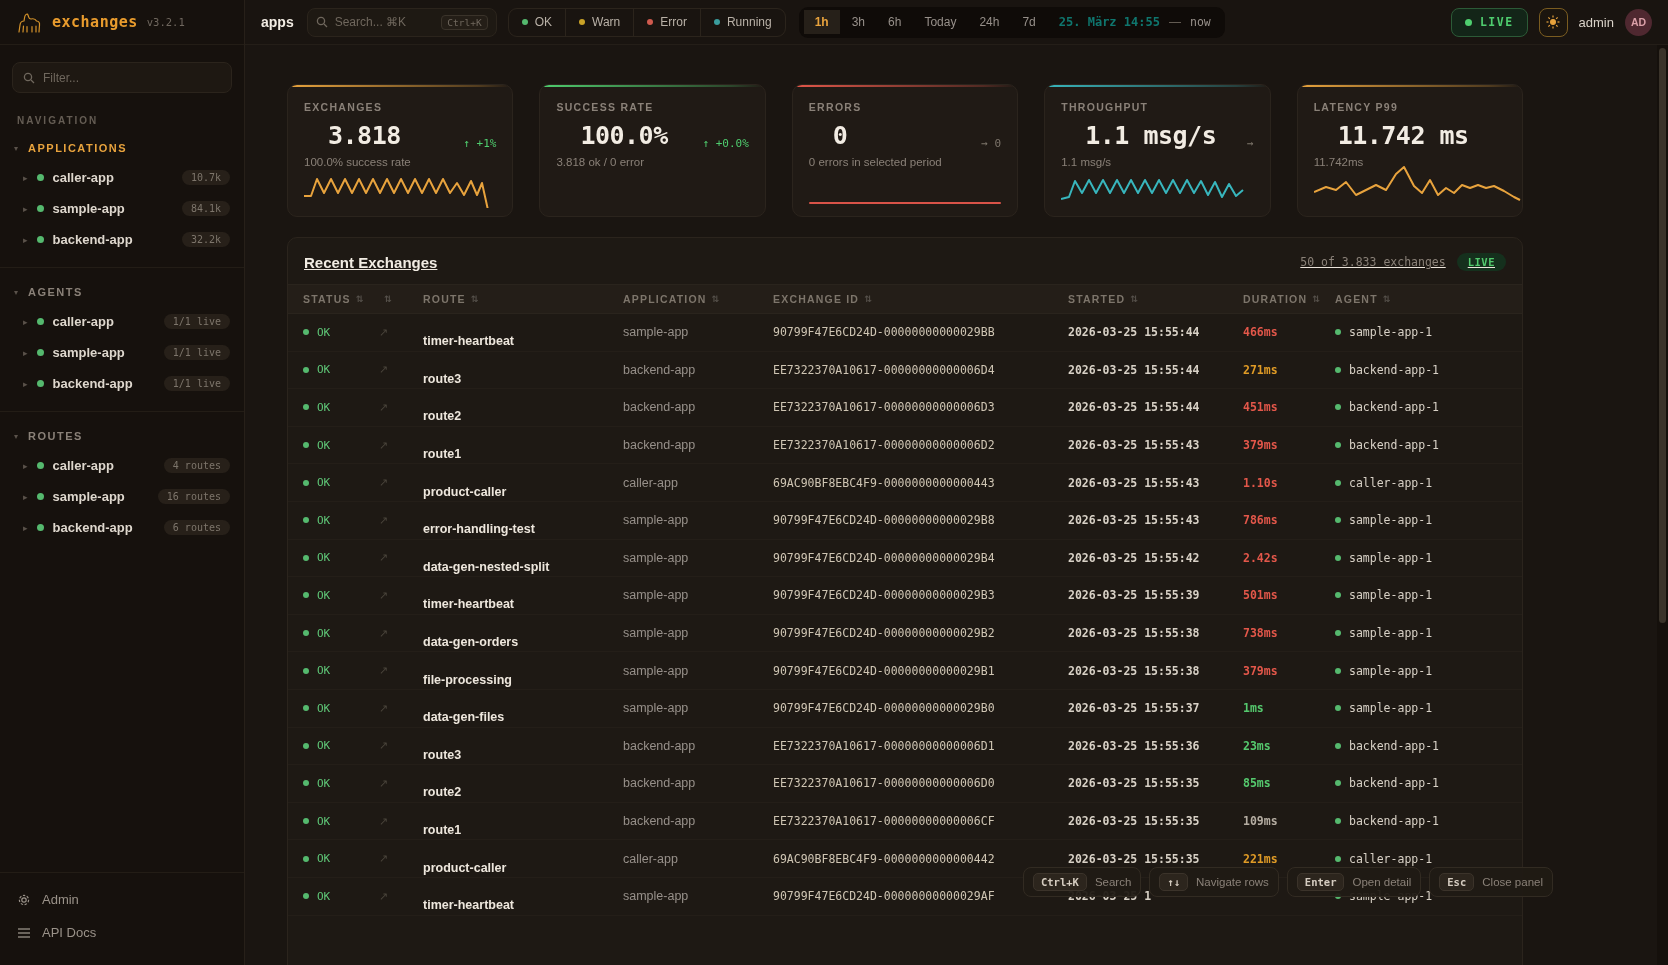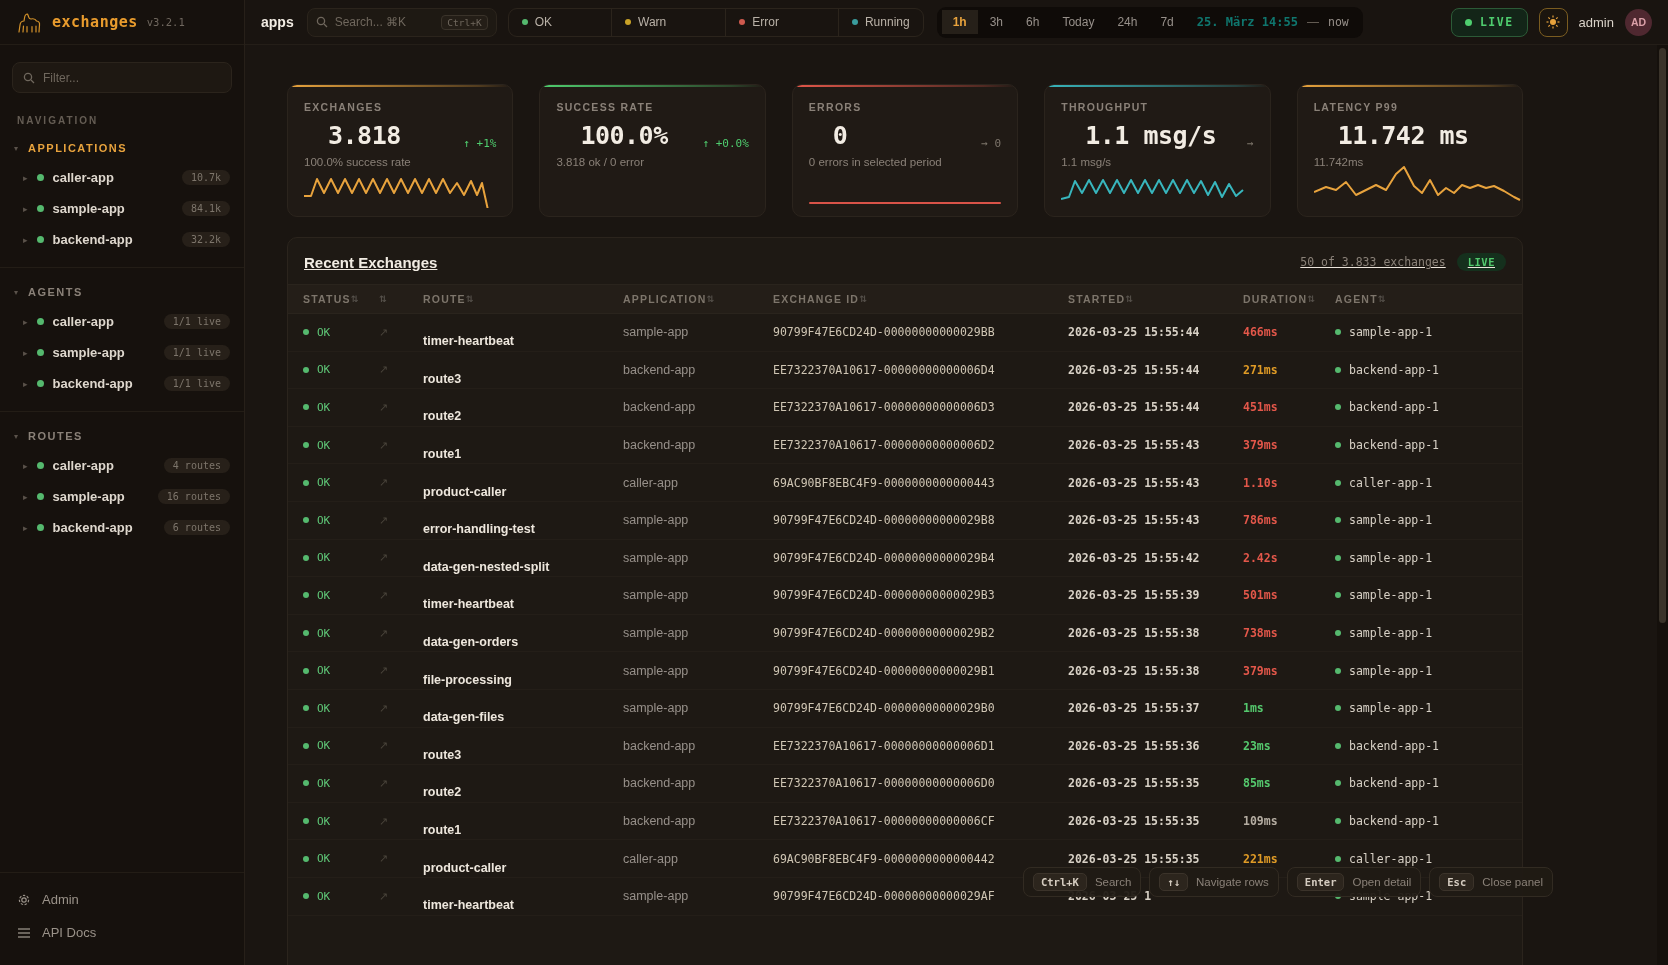--- a/index.html
+++ b/index.html
@@ -43,21 +43,21 @@
     border-bottom:1px solid #241e18; display:flex; align-items:center; padding:0 16px; z-index:4; }
   .page-context { font-size:14px; font-weight:bold; color:#f2ece3; }
   .search-box { margin-left:13px; width:190px; height:29px; background:#1e1913; border:1px solid #2b241c; border-radius:8px;
     display:flex; align-items:center; gap:7px; padding:0 8px; }
   .search-box input { background:transparent; border:none; outline:none; color:#c5bdb2; font-size:12px; width:100%; font-family:inherit; }
   .search-box input::placeholder { color:#6f675d; }
   .kbd-hint { border:1px solid #3a332a; background:#241e17; border-radius:4px; padding:1px 5px;
     font-family:"DejaVu Sans Mono", monospace; font-size:9.5px; color:#6f675d; white-space:nowrap; }
   .status-group { margin-left:11px; display:flex; border:1px solid #2b241c; border-radius:9px; height:29px; overflow:hidden; }
   .status-filter { display:flex; align-items:center; gap:7px; padding:0 13px; font-size:12px; color:#b9b1a7; cursor:pointer; }
-  .status-filter + .status-filter { border-left:1px solid #2b241c;margin-left:46px; }
+  .status-filter + .status-filter { border-left:1px solid #2b241c; }
   .status-filter .dot { width:6px; height:6px; }
   .status-filter[data-kind="ok"] .dot { background:#55b96e; }
   .status-filter[data-kind="warn"] .dot { background:#c9a227; }
   .status-filter[data-kind="error"] .dot { background:#cf5a4e; }
   .status-filter[data-kind="running"] .dot { background:#3a9d9d; }
   .time-wrap { margin-left:13px; background:#0f0b08; border-radius:9px; height:31px; display:flex; align-items:center; padding:0 5px; }
   .time-items { display:flex; align-items:center; gap:1px; }
   .time-item { font-size:12px; color:#97908a; padding:5px 11px; border-radius:0; cursor:pointer; }
   .time-item[data-active="true"] { background:#262019; color:#e8a33d; font-weight:bold; }
   .time-now { display:flex; align-items:center; gap:9px; margin:0 9px 0 12px; }
@@ -96,21 +96,21 @@
   
   .table-card { margin-top:20px; background:#1e1914; border:1px solid #2b241d; border-radius:10px; height:1000px; overflow:hidden; }
   .table-head { display:flex; align-items:center; padding:15px 16px 13px;text-decoration:underline; }
   .table-title { font-size:15px; font-weight:bold; color:#f2ece3; }
   .table-meta { margin-left:auto; display:flex; align-items:center; gap:11px; }
   .table-summary { font-family:"DejaVu Sans Mono", monospace; font-size:11.5px; color:#8a8178; }
   .live-pill { background:#15301d; border-radius:10px; padding:3px 11px;
     font-family:"DejaVu Sans Mono", monospace; font-size:10.5px; font-weight:bold; color:#52c96d; letter-spacing:.5px; }
   .grid-row { display:grid; grid-template-columns:76px 44px 200px 150px 295px 175px 92px 1fr; align-items:center; }
   .thead { background:#241e18; height:30px; border-top:1px solid #2a241d; border-bottom:1px solid #2a241d; }
-  .th { display:flex; align-items:center; padding-left:15px; font-size:10.5px; font-weight:bold;
+  .th { display:flex; align-items:center; gap:5px; padding-left:15px; font-size:10.5px; font-weight:bold;
     letter-spacing:1.2px; color:#7d756b; cursor:pointer; white-space:nowrap; }
   .sort-ic { font-size:9px; color:#55504a; font-family:"DejaVu Sans", sans-serif; }
   .tr { height:37.6px; border-bottom:1px solid #241e18; cursor:pointer; }
   .td { padding-left:15px; white-space:nowrap; overflow:hidden; }
   .td-status { display:flex; align-items:center; gap:8px; font-family:"DejaVu Sans Mono", monospace; font-size:11px; color:#5fc878; }
   .td-link { color:#4a443b; font-size:11px; }
   .td-route { font-weight:bold; font-size:12.5px; color:#eee7dd;margin-top:18px; }
   .td-app { font-size:12.5px; color:#97908a; }
   .td-id { font-family:"DejaVu Sans Mono", monospace; font-size:11.5px; color:#cfc5b3; }
   .td-started { font-family:"DejaVu Sans Mono", monospace; font-size:11.5px; font-weight:bold; color:#d8d1c6; }

